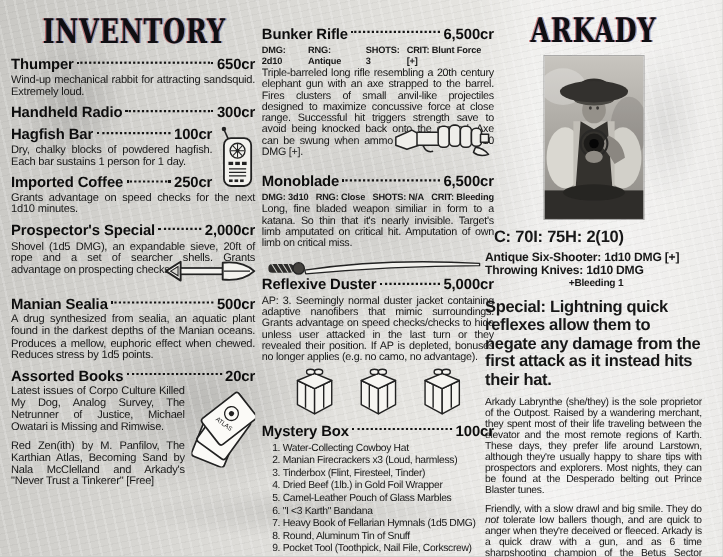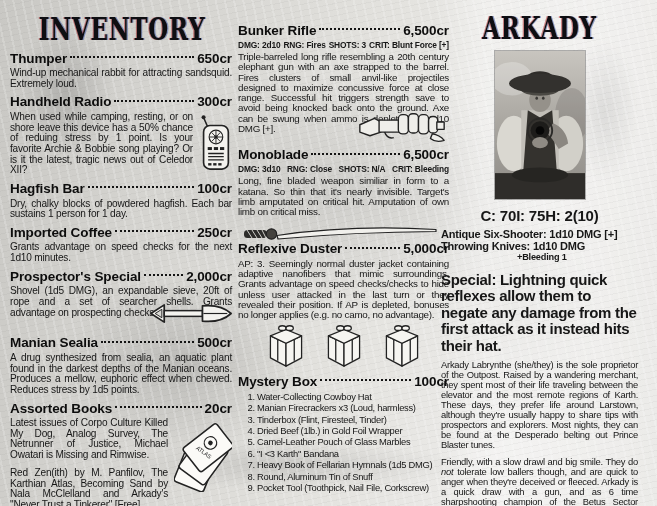--- a/index.html
+++ b/index.html
@@ -56,21 +56,21 @@
 
   .mtable { margin:3px 0 0 4px; padding-left:15px; font-size:9.4px; letter-spacing:-.3px; line-height:1.05; }
   .mtable li { white-space:nowrap; margin-bottom:1.6px; }
 
   .gifts { display:flex; justify-content:center; gap:20px; margin:3px 0 2px; }
   .abs { position:absolute; }
 
   
   .portrait-wrap { width:92px; margin:2px auto 0; border:1px solid rgba(40,40,40,.35); }
   .portrait-wrap svg { display:block; }
-  .statrow { display:flex; justify-content:center; padding:0 8px; font-weight:800; font-size:15px; letter-spacing:-.2px; margin:7px 0 4px; }
+  .statrow { display:flex; justify-content:flex-start; padding:0 8px; font-weight:800; font-size:15px; letter-spacing:-.2px; margin:7px 0 4px; }
   .wline { font-weight:800; font-size:11px; letter-spacing:-.2px; margin-top:0; }
   .wsub  { font-weight:800; font-size:9.2px; letter-spacing:-.2px; margin:0 0 10px 76px; }
   .special { font-weight:700; font-size:15px; letter-spacing:-.3px; line-height:1.1; margin:7px 0 6px; }
   .bio { font-size:9.4px; letter-spacing:-.25px; line-height:1.06; text-align:justify; margin-bottom:7px; }
   .bio em { font-style:italic; }
 
   svg .ln { stroke:#222; fill:none; }
 </style>
 </head>
 <body>
@@ -104,21 +104,20 @@
           <path class="ln" stroke-width="1" d="M18.5,18.2 v13.6 M11.8,25 h13.4 M13.9,20.2 l9.2,9.6 M13.9,29.8 l9.2,-9.6"></path>
           <circle cx="18.5" cy="25" r="1.9" fill="#222"></circle>
           <rect x="9.5" y="36" width="4.6" height="3.2" fill="#222"></rect>
           <rect x="16.2" y="36" width="4.6" height="3.2" fill="#222"></rect>
           <rect x="22.9" y="36" width="4.6" height="3.2" fill="#222"></rect>
           <path class="ln" stroke-width="1.4" d="M10,43 h17 M10,46.5 h17 M10,50 h17"></path>
           <rect x="10" y="53.5" width="3.6" height="2.6" fill="#222"></rect>
           <rect x="15.5" y="53.5" width="3.6" height="2.6" fill="#222"></rect>
           <rect x="21" y="53.5" width="3.6" height="2.6" fill="#222"></rect>
         </svg>
-        <span>When used while camping, resting, or on shore leave this device has a 50% chance of reduing stress by 1 point. Is your favorite Archie &amp; Bobbie song playing? Or is it the latest, tragic news out of Celedor XII?</span>
       </div>
     </div>
 
     <div class="item">
       <div class="ih">
         <span class="nm">Hagfish Bar</span>
         <span class="ld"></span>
         <span class="pr">100cr</span>
       </div>
       <p class="ds">Dry, chalky blocks of powdered hagfish. Each bar sustains 1 person for 1 day.</p>
@@ -186,21 +185,21 @@
   <section class="col mid">
 
     <div class="item" style="margin-bottom:13px">
       <div class="ih">
         <span class="nm">Bunker Rifle</span>
         <span class="ld"></span>
         <span class="pr">6,500cr</span>
       </div>
       <div class="stats">
         <span>DMG: 2d10</span>
-        <span>RNG: Fires</span>
+        <span>RNG: Antique</span>
         <span>SHOTS: 3</span>
         <span>CRIT: Blunt Force [+]</span>
       </div>
       <p class="ds">Triple-barreled long rifle resembling a 20th century elephant gun with an axe strapped to the barrel. Fires clusters of small anvil-like projectiles designed to maximize concussive force at close range. Successful hit triggers strength save to avoid being knocked back onto the ground. Axe can be swung when ammo is depleted for 1d10 DMG [+].</p>
       <svg class="abs" style="right:-2px; top:88px" width="98" height="33" viewBox="0 0 100 36">
         <g fill="#efeeea" stroke="#222" stroke-width="1.5" stroke-linejoin="round">
           <path d="M4,15 L20,8 L27,12 L27,23 L15,27 L4,23 Z"></path>
           <rect x="25" y="10" width="23" height="13"></rect>
           <path d="M31,23 q3,8 10,6" fill="none"></path>
           <rect x="46" y="4" width="11" height="21" rx="4.5"></rect>

